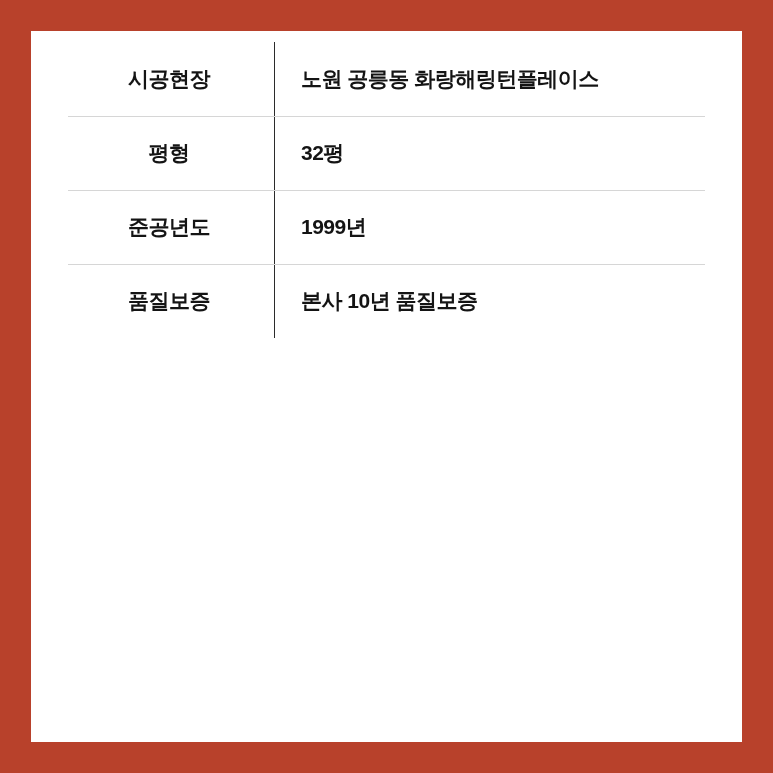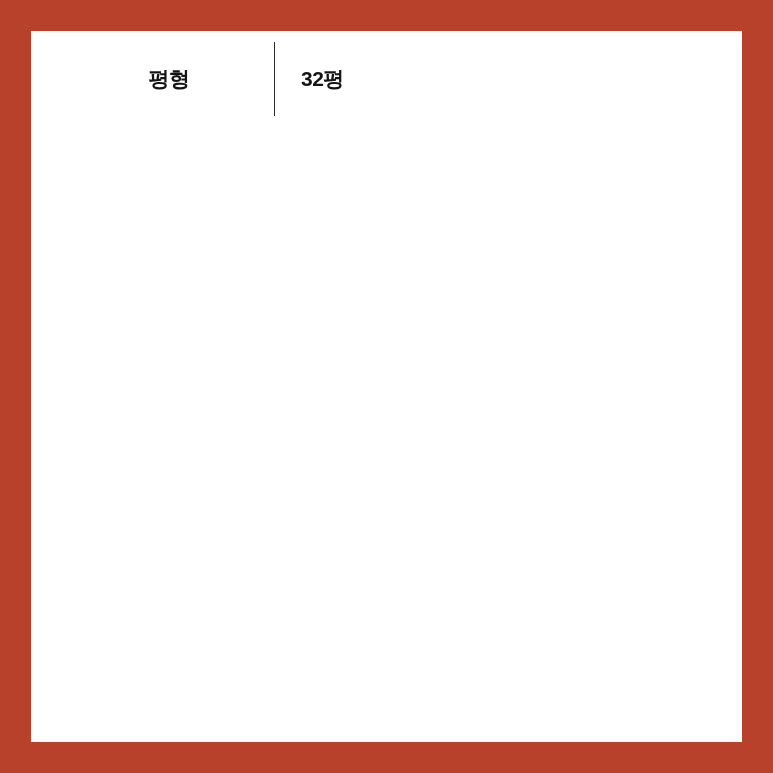--- a/index.html
+++ b/index.html
@@ -70,19 +70,31 @@
   }
 </style>
 </head>
 <body>
 
 <div class="page">
   <div class="card">
     <table class="spec-table">
       <tbody>
         <tr>
+          <td class="label-cell">시공현장</td>
+          <td class="value-cell">노원 공릉동 화랑해링턴플레이스</td>
+        </tr>
+        <tr>
           <td class="label-cell">평형</td>
           <td class="value-cell">32평</td>
+        </tr>
+        <tr>
+          <td class="label-cell">준공년도</td>
+          <td class="value-cell">1999년</td>
+        </tr>
+        <tr>
+          <td class="label-cell">품질보증</td>
+          <td class="value-cell">본사 10년 품질보증</td>
         </tr>
       </tbody>
     </table>
   </div>
 </div>
 
 </body></html>

